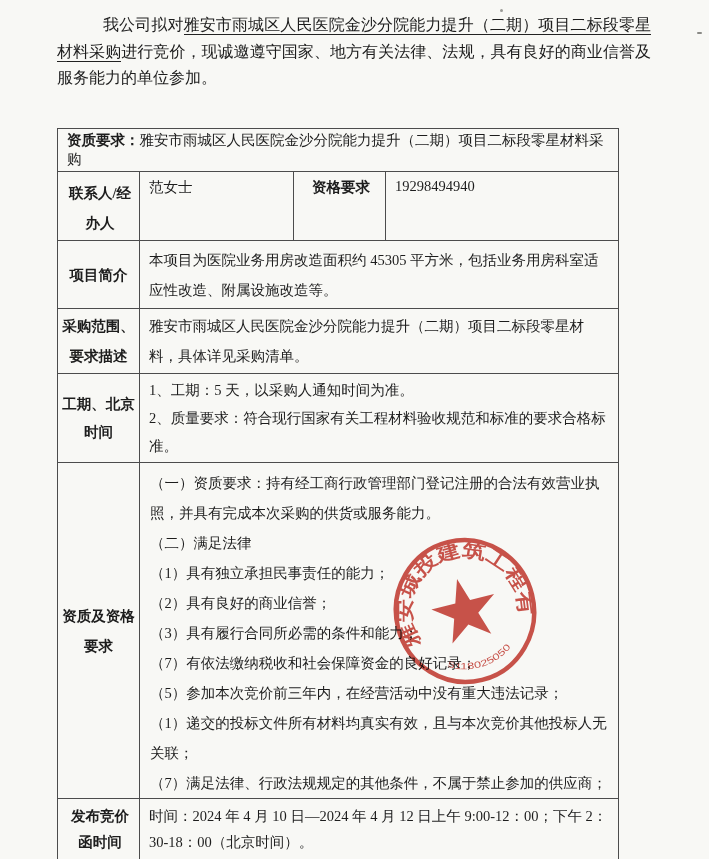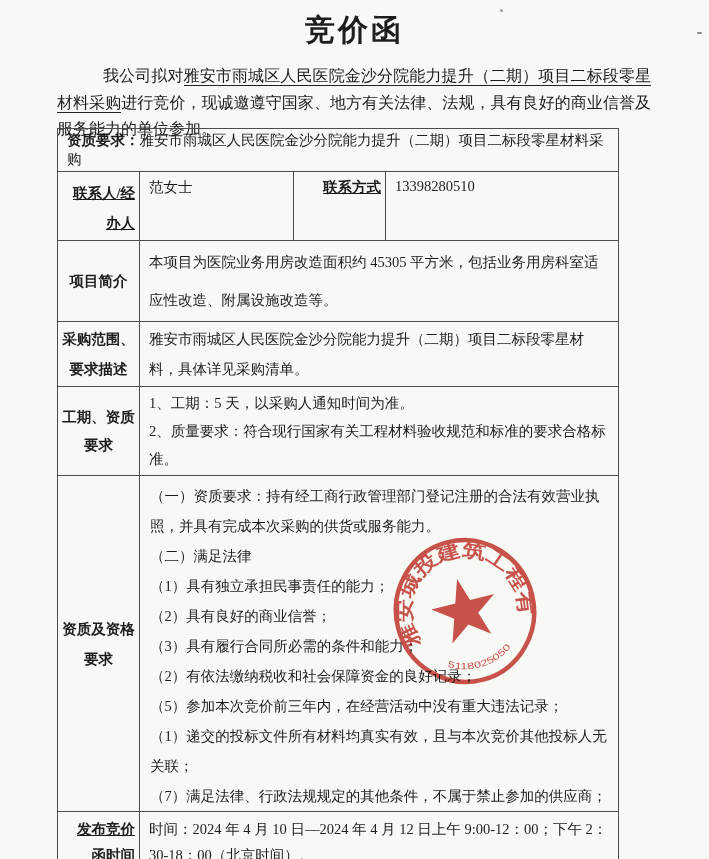--- a/index.html
+++ b/index.html
@@ -40,25 +40,25 @@
     padding:2px 9px;
     vertical-align:middle;
     word-break:break-all;
   }
   td.lbl {
     font-weight:bold;
     text-align:center;
     padding:2px 4px;
     line-height:30px;
   }
-  td.lbl-left { text-align:right; padding-left:7px;text-decoration:underline; }
+  td.lbl-left { text-align:center; padding-left:7px; }
   .r1 td { height:33px; }
   .r2 td { height:30px; }
   .r3 td { height:57px; vertical-align:top; padding-top:6px; }
-  .r4 td { height:63px; line-height:38px; }
+  .r4 td { height:63px; line-height:30px; }
   .r5 td { height:57px; line-height:30px; }
   .r6 td { height:57px; line-height:28px; }
   .r7 td { height:305px; }
   .r7 td.cell-content { vertical-align:top; padding:5px 10px 0; line-height:30px; }
   .r8 td { height:58px; vertical-align:top; line-height:26px; padding-top:4px; }
   .inline-lbl { font-weight:bold; }
   .qual-item { margin:0; }
 
   .stamp {
     position:absolute; left:389px; top:533px;
@@ -68,65 +68,64 @@
     pointer-events:none;
   }
   .speck1 { position:absolute; left:697px; top:32px; width:5px; height:2px; background:#8a8a86; border-radius:1px; }
   .speck2 { position:absolute; left:500px; top:9px; width:3px; height:3px; background:#9a9a96; border-radius:2px; }
 </style>
 </head>
 <body>
 
 <div class="page">
 
-  <h1 class="doc-title">竞价函</h1>
 
   <p class="intro"><span>我公司拟对</span><span class="u">雅安市雨城区人民医院金沙分院能力提升（二期）项目二标段零星材料采购</span><span>进行竞价，现诚邀遵守国家、地方有关法律、法规，具有良好的商业信誉及服务能力的单位参加。</span></p>
 
   <table class="doc-table">
     <colgroup>
       <col style="width:82px">
         <col style="width:154px">
         <col style="width:92px">
         <col style="width:233px">
     </colgroup>
     <tbody>
         <tr class="r1">
       <td colspan="4"><span class="inline-lbl">资质要求：</span><span>雅安市雨城区人民医院金沙分院能力提升（二期）项目二标段零星材料采购</span></td>
     </tr>
     <tr class="r3">
       <td class="lbl lbl-left">联系人/经办人</td>
       <td>范女士</td>
-      <td class="lbl lbl-left" style="line-height:normal">联系方式</td>
-      <td>13398280510</td>
+      <td class="lbl lbl-left" style="line-height:normal">资格要求</td>
+      <td>19298494940</td>
     </tr>
     <tr class="r4">
       <td class="lbl">项目简介</td>
       <td colspan="3" class="cell-content">本项目为医院业务用房改造面积约 45305 平方米，包括业务用房科室适应性改造、附属设施改造等。</td>
     </tr>
     <tr class="r5">
       <td class="lbl">采购范围、要求描述</td>
       <td colspan="3" class="cell-content">雅安市雨城区人民医院金沙分院能力提升（二期）项目二标段零星材料，具体详见采购清单。</td>
     </tr>
     <tr class="r6">
-      <td class="lbl">工期、资质要求</td>
+      <td class="lbl">工期、北京时间</td>
       <td colspan="3" class="cell-content">
         <div>1、工期：5 天，以采购人通知时间为准。</div>
         <div>2、质量要求：符合现行国家有关工程材料验收规范和标准的要求合格标准。</div>
       </td>
     </tr>
     <tr class="r7">
       <td class="lbl">资质及资格要求</td>
       <td colspan="3" class="cell-content">
         <div class="qual-item">（一）资质要求：持有经工商行政管理部门登记注册的合法有效营业执照，并具有完成本次采购的供货或服务能力。</div>
         <div class="qual-item">（二）满足法律</div>
         <div class="qual-item">（1）具有独立承担民事责任的能力；</div>
         <div class="qual-item">（2）具有良好的商业信誉；</div>
         <div class="qual-item">（3）具有履行合同所必需的条件和能力；</div>
-        <div class="qual-item">（2）有依法缴纳税收和社会保障资金的良好记录；</div>
+        <div class="qual-item">（7）有依法缴纳税收和社会保障资金的良好记录；</div>
         <div class="qual-item">（5）参加本次竞价前三年内，在经营活动中没有重大违法记录；</div>
         <div class="qual-item">（1）递交的投标文件所有材料均真实有效，且与本次竞价其他投标人无关联；</div>
         <div class="qual-item">（7）满足法律、行政法规规定的其他条件，不属于禁止参加的供应商；</div>
       </td>
     </tr>
     <tr class="r8">
       <td class="lbl lbl-left" style="line-height:26px">发布竞价函时间</td>
       <td colspan="3" class="cell-content">时间：2024 年 4 月 10 日—2024 年 4 月 12 日上午 9:00-12：00；下午 2：30-18：00（北京时间）。</td>
     </tr>
 

